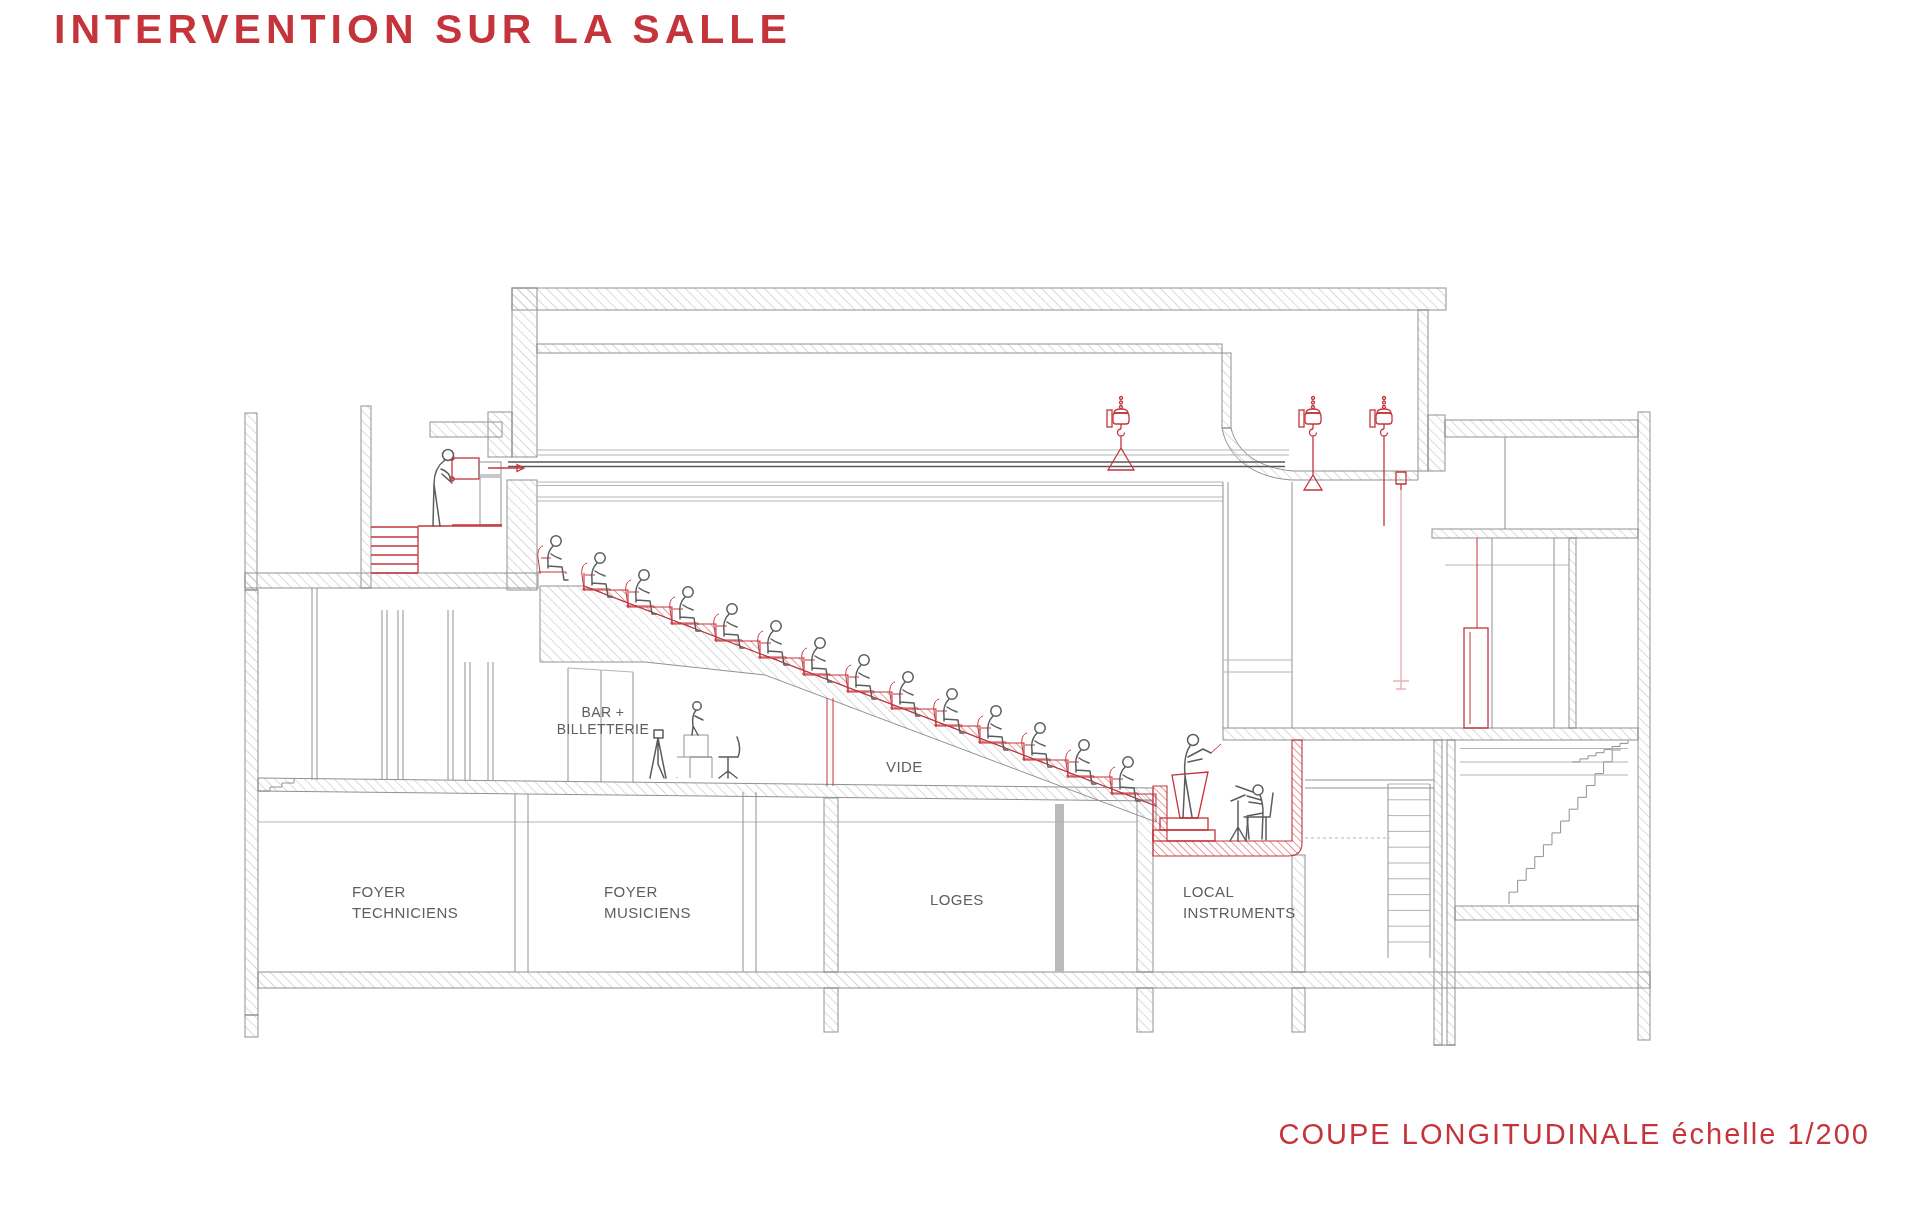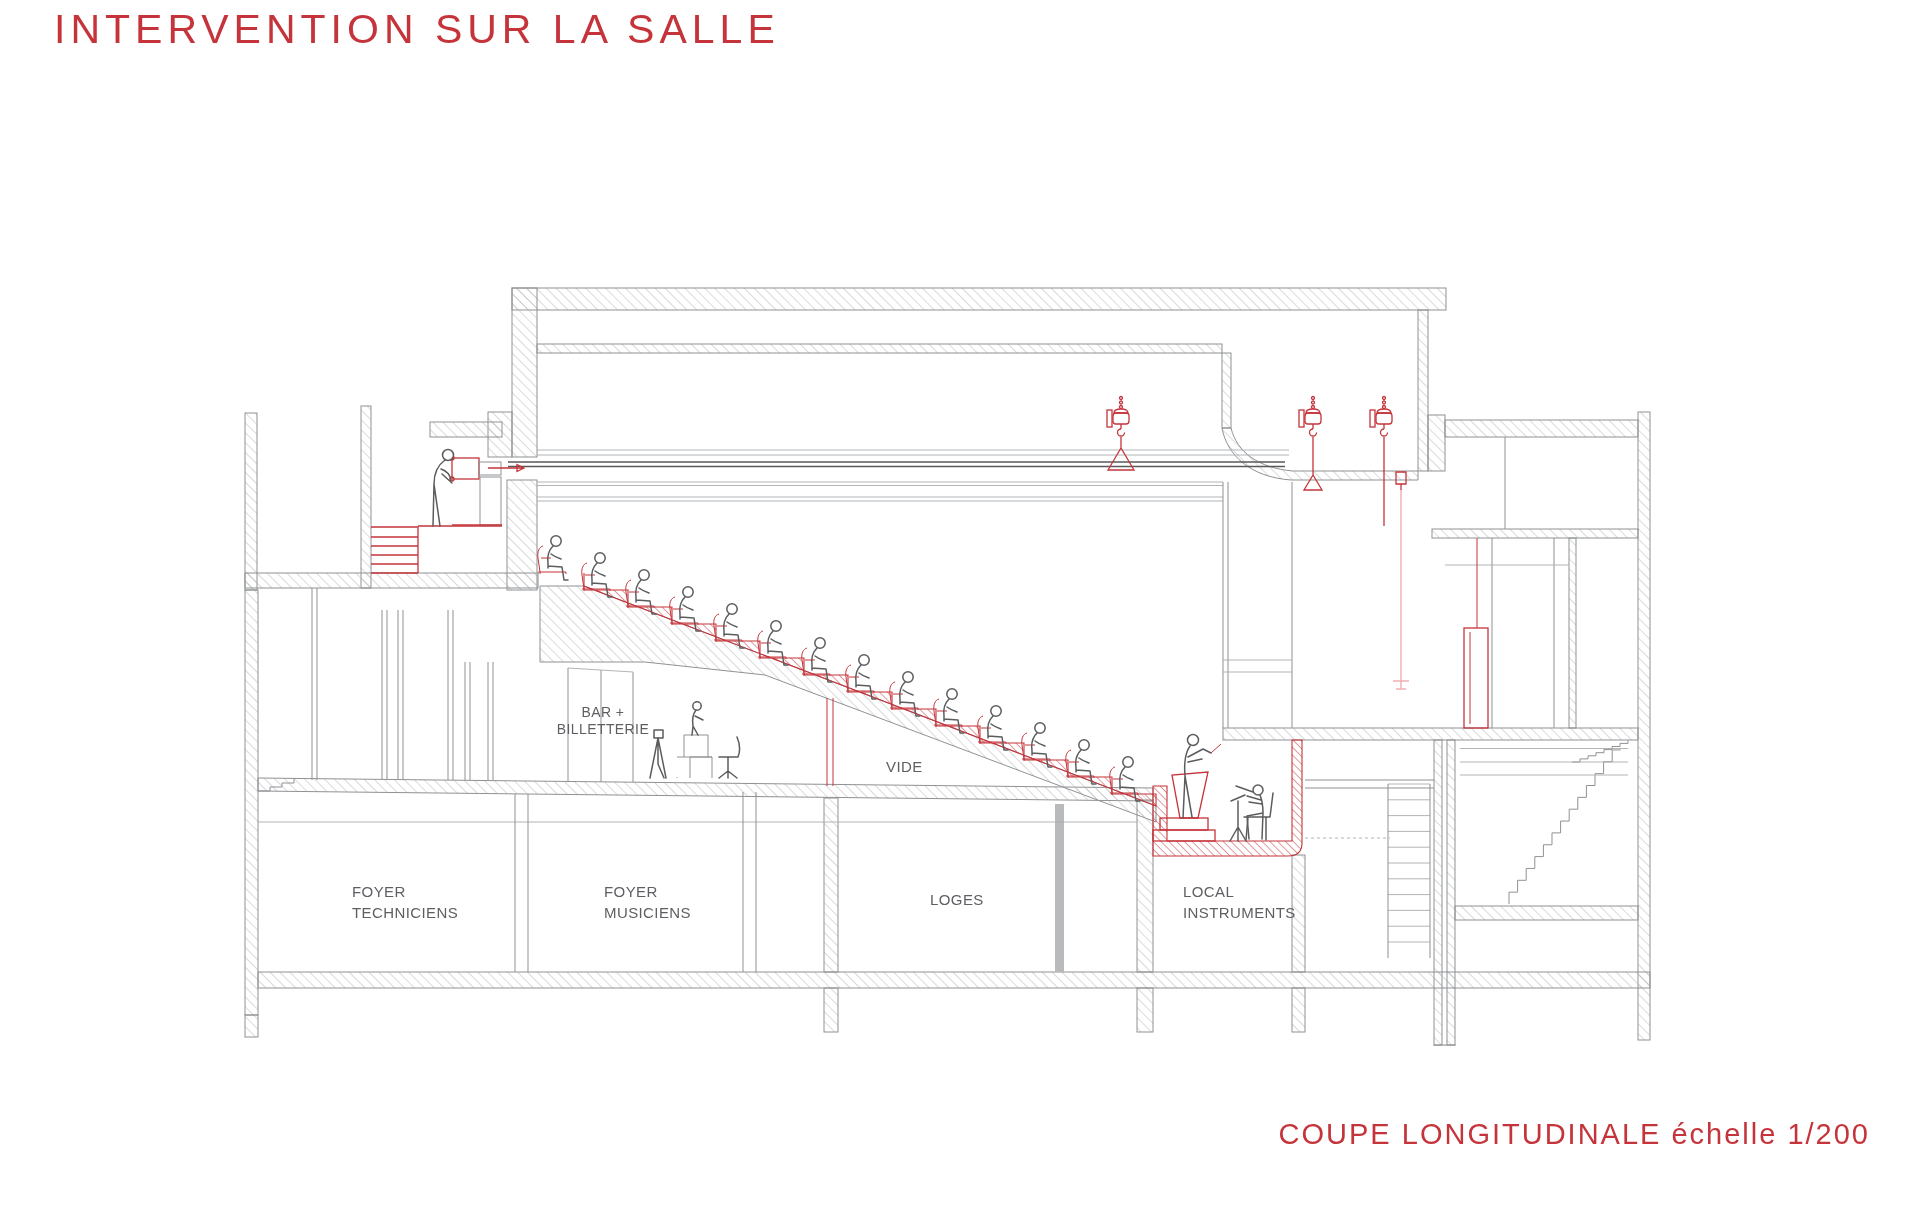--- a/index.html
+++ b/index.html
@@ -3,21 +3,21 @@
 <meta charset="utf-8">
 <style>
   :root{
     --accent-red:#c5343b; --line-grey:#8f9194; --hatch-grey:#b3b5b8;
     --light-grey:#a9abae; --dark-line:#58595b; --fig-grey:#5a5c5e;
     --text-grey:#5d5f62; --pink:#eeaeb2; --grey-fill:#b8babc;
   }
   html,body{margin:0;padding:0;background:#ffffff;}
   .page{position:relative;width:1920px;height:1226px;background:#fff;overflow:hidden;
         font-family:"Liberation Sans",sans-serif;}
-  .title{position:absolute;left:54px;top:6px;font-size:41px;font-weight:400;
+  .title{position:absolute;left:54px;top:6px;font-size:41px;font-weight:700;
          letter-spacing:5px;color:var(--accent-red);white-space:nowrap;text-align:right;}
   .caption{position:absolute;right:50px;top:1118px;font-size:29px;font-weight:400;
          letter-spacing:2px;color:var(--accent-red);white-space:nowrap;text-align:right;}
   svg{position:absolute;left:0;top:0;}
   .wg{fill:url(#hg);stroke:var(--line-grey);stroke-width:1;}
   .wr{fill:url(#hr);stroke:var(--accent-red);stroke-width:1.1;}
   .lg{stroke:var(--line-grey);fill:none;stroke-width:1;}
   .ll{stroke:var(--light-grey);fill:none;stroke-width:0.9;}
   .ld{stroke:var(--dark-line);fill:none;stroke-width:1.6;}
   .lr{stroke:var(--accent-red);fill:none;stroke-width:1.3;}

